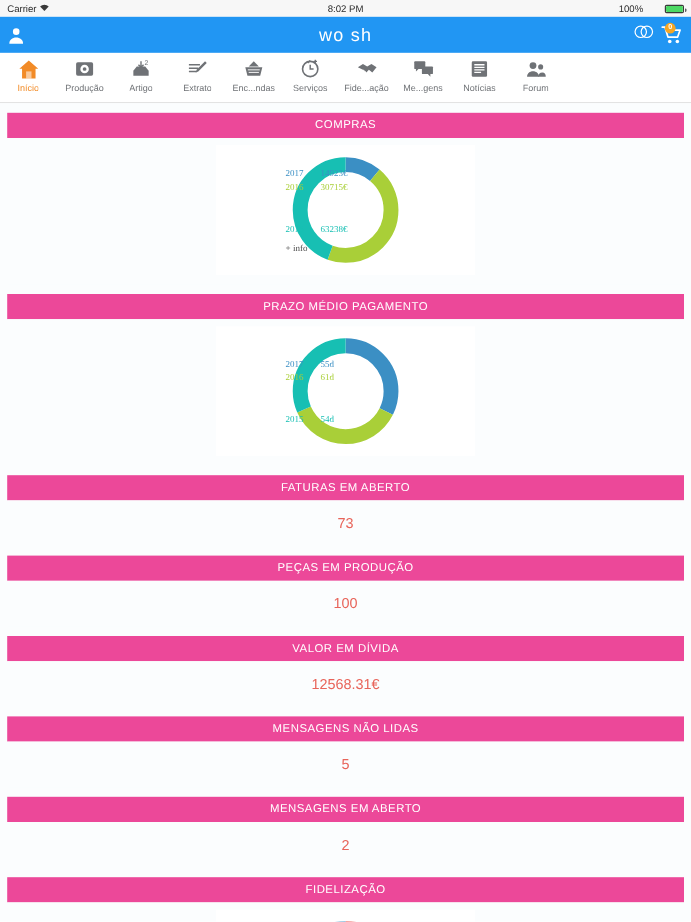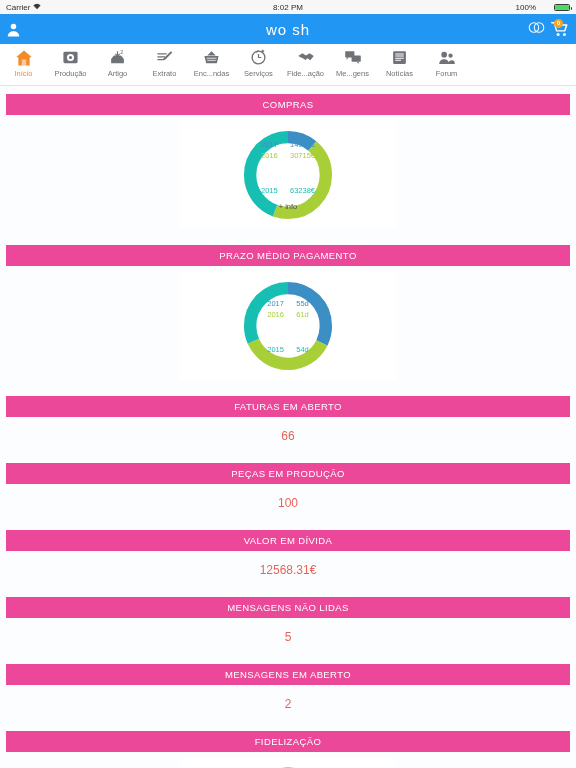--- a/index.html
+++ b/index.html
@@ -100,21 +100,21 @@
   }
   .donut-card{
     width:216px;background:#ffffff;
     display:flex;align-items:center;justify-content:center;
     padding:4px 0;
   }
   .donut{position:relative;width:100px;height:100px;}
   .donut svg{display:block;transform:rotate(-90deg);}
   .donut-center{
     position:absolute;inset:0;
-    display:flex;flex-direction:column;align-items:center;justify-content:center;
+    display:flex;flex-direction:column;justify-content:center;font-family:Liberation Serif, serif;
   }
   .legend-row{display:flex;gap:9px;font-size:7.5px;line-height:11px;}
   .legend-row .yr{width:20px;text-align:left;}
   .legend-row .vl{text-align:left;}
   .c-blue{color:#3b8fc4;}
   .c-green{color:#a9cf38;}
   .c-teal{color:#17bfb3;margin-top:24px;}
   .plus-info{font-size:7.5px;color:#4a4a4a;margin-top:6px;}
 </style>
 </head>
@@ -326,21 +326,21 @@
           <div class="legend-row">
             <span class="yr c-teal">2015</span>
             <span class="vl c-teal">54d</span>
           </div>
         </div>
       </div>
     </div>
   </div>
 
   <div class="section-header">FATURAS EM ABERTO</div>
-  <div class="kpi">66</div>
+  <div class="kpi">73</div>
 
   <div class="section-header">PEÇAS EM PRODUÇÃO</div>
   <div class="kpi">100</div>
 
   <div class="section-header">VALOR EM DÍVIDA</div>
   <div class="kpi">12568.31€</div>
 
   <div class="section-header">MENSAGENS NÃO LIDAS</div>
   <div class="kpi">5</div>
 

